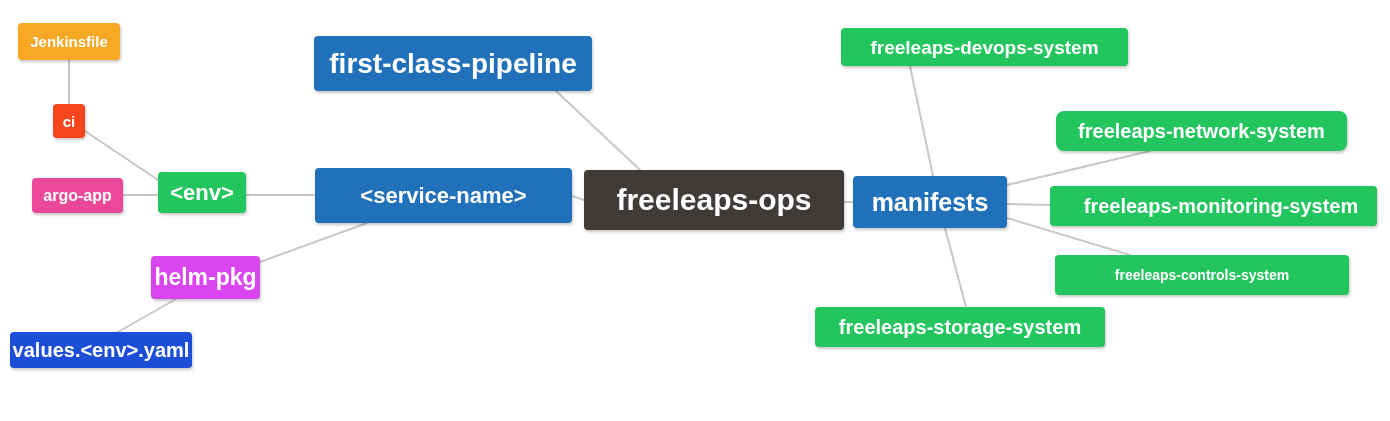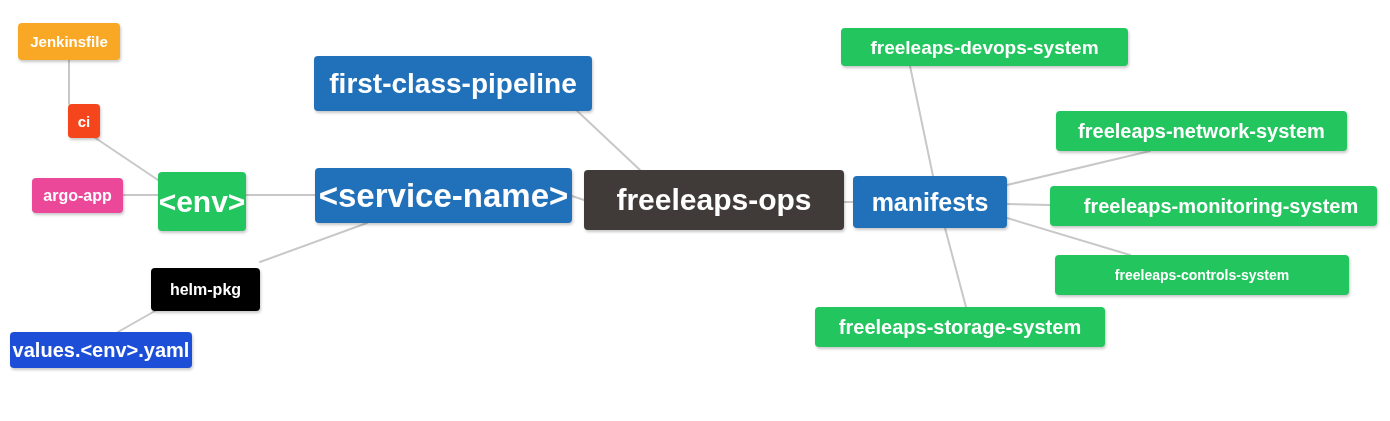--- a/index.html
+++ b/index.html
@@ -64,51 +64,51 @@
       <line x1="933" y1="176" x2="910" y2="66" stroke="#c8c8c8" stroke-width="2" stroke-linecap="round"></line>
       <line x1="1007" y1="185" x2="1150" y2="151" stroke="#c8c8c8" stroke-width="2" stroke-linecap="round"></line>
       <line x1="1007" y1="204" x2="1050" y2="205" stroke="#c8c8c8" stroke-width="2" stroke-linecap="round"></line>
       <line x1="1007" y1="218" x2="1130" y2="255" stroke="#c8c8c8" stroke-width="2" stroke-linecap="round"></line>
       <line x1="945" y1="228" x2="966" y2="307" stroke="#c8c8c8" stroke-width="2" stroke-linecap="round"></line>
     </svg>
   <div id="nodes">
       <div class="node" style="left: 18px; top: 23px; width: 102px; height: 37px; background: rgb(249, 168, 37); font-size: 15px;">
         <span class="node-label">Jenkinsfile</span>
       </div>
-      <div class="node" style="left: 53px; top: 104px; width: 32px; height: 34px; background: rgb(244, 69, 28); font-size: 15px; margin-left: 15px;">
+      <div class="node" style="left: 53px; top: 104px; width: 32px; height: 34px; background: rgb(244, 69, 28); font-size: 15px;">
         <span class="node-label">ci</span>
       </div>
       <div class="node" style="left: 32px; top: 178px; width: 91px; height: 35px; background: #ec4899; font-size: 16px;">
         <span class="node-label">argo-app</span>
       </div>
-      <div class="node" style="left: 158px; top: 172px; width: 88px; height: 59px; background: rgb(34, 197, 94); font-size: 30px;">
+      <div class="node" style="left: 158px; top: 172px; width: 88px; height: 41px; background: rgb(34, 197, 94); font-size: 22px;">
         <span class="node-label">&lt;env&gt;</span>
       </div>
-      <div class="node" style="left: 315px; top: 168px; width: 257px; height: 55px; background: rgb(33, 113, 186); font-size: 33px;">
+      <div class="node" style="left: 315px; top: 168px; width: 257px; height: 55px; background: rgb(33, 113, 186); font-size: 22px;">
         <span class="node-label">&lt;service-name&gt;</span>
       </div>
       <div class="node" style="left: 584px; top: 170px; width: 260px; height: 60px; background: rgb(64, 59, 56); font-size: 30px;">
         <span class="node-label">freeleaps-ops</span>
       </div>
-      <div class="node" style="left: 314px; top: 36px; width: 278px; height: 55px; background: rgb(33, 113, 186); font-size: 28px; margin-top: 20px;">
+      <div class="node" style="left: 314px; top: 36px; width: 278px; height: 55px; background: rgb(33, 113, 186); font-size: 28px;">
         <span class="node-label">first-class-pipeline</span>
       </div>
-      <div class="node" style="left: 151px; top: 256px; width: 109px; height: 43px; background: #000000; font-size: 16px; margin-top: 12px;">
+      <div class="node" style="left: 151px; top: 256px; width: 109px; height: 43px; background: #d946ef; font-size: 23px;">
         <span class="node-label">helm-pkg</span>
       </div>
       <div class="node" style="left: 10px; top: 332px; width: 182px; height: 36px; background: #1d4ed8; font-size: 20px;">
         <span class="node-label">values.&lt;env&gt;.yaml</span>
       </div>
       <div class="node" style="left: 853px; top: 176px; width: 154px; height: 52px; background: rgb(33, 113, 186); font-size: 25px;">
         <span class="node-label">manifests</span>
       </div>
       <div class="node" style="left: 800px; top: 28px; width: 287px; height: 38px; background: rgb(34, 197, 94); font-size: 19px; margin-left: 41px;">
         <span class="node-label">freeleaps-devops-system</span>
       </div>
-      <div class="node" style="left: 1056px; top: 111px; width: 291px; height: 40px; background: rgb(34, 197, 94); font-size: 20px;">
+      <div class="node" style="left: 1056px; top: 111px; width: 291px; height: 40px; background: rgb(34, 197, 94); font-size: 20px; border-radius: 8px;">
         <span class="node-label">freeleaps-network-system</span>
       </div>
       <div class="node" style="left: 1050px; top: 186px; width: 327px; height: 40px; background: rgb(34, 197, 94); font-size: 20px; padding-left: 25px;">
         <span class="node-label">freeleaps-monitoring-system</span>
       </div>
       <div class="node" style="left: 1055px; top: 255px; width: 294px; height: 40px; background: rgb(34, 197, 94); font-size: 14px;">
         <span class="node-label">freeleaps-controls-system</span>
       </div>
       <div class="node" style="left: 815px; top: 307px; width: 290px; height: 40px; background: rgb(34, 197, 94); font-size: 20px;">
         <span class="node-label">freeleaps-storage-system</span>

